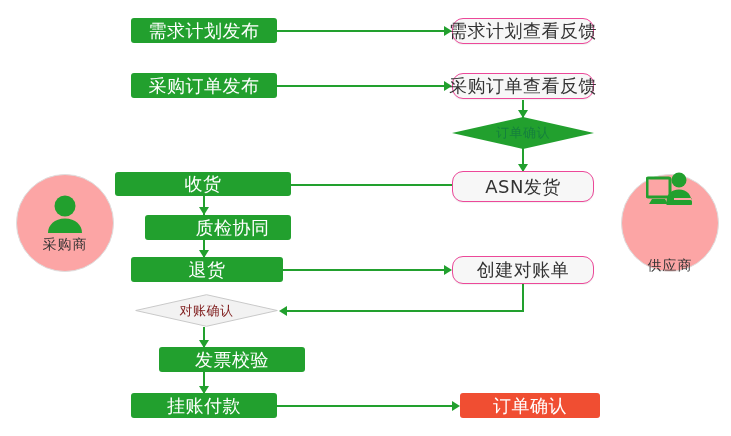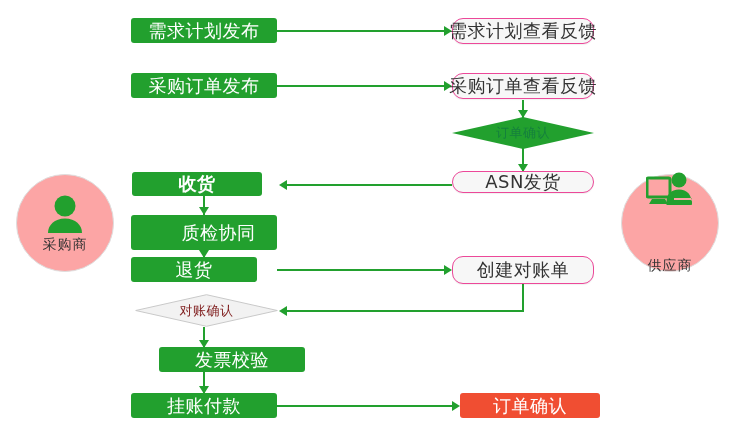--- a/index.html
+++ b/index.html
@@ -188,33 +188,33 @@
     <span>采购订单查看反馈</span>
   </div>
 
   <div class="diamond diamond-green" style="left:452px; top:117px; width:142px; height:32px;">
     <svg width="142" height="32" viewBox="0 0 142 32">
       <polygon points="71,0 142,16 71,32 0,16" fill="#22a02e"></polygon>
     </svg>
     <div class="dlabel">订单确认</div>
   </div>
 
-  <div class="node node-gray" style="left:452px; top:171px; width:142px; height:22px;">
+  <div class="node node-gray" style="left:452px; top:171px; width:142px; height:31px;">
     <span>ASN发货</span>
   </div>
 
-  <div class="node node-green" style="left:132px; top:172px; width:130px; height:24px;font-weight:bold;">
+  <div class="node node-green" style="left:115px; top:172px; width:176px; height:24px;">
     <span>收货</span>
   </div>
 
-  <div class="node node-green" style="left:131px; top:215px; width:146px; height:35px;padding-left:29px;">
+  <div class="node node-green" style="left:145px; top:215px; width:146px; height:25px;padding-left:29px;">
     <span>质检协同</span>
   </div>
 
-  <div class="node node-green" style="left:131px; top:257px; width:126px; height:25px;">
+  <div class="node node-green" style="left:131px; top:257px; width:152px; height:25px;">
     <span>退货</span>
   </div>
 
   <div class="node node-gray" style="left:452px; top:256px; width:142px; height:28px;">
     <span>创建对账单</span>
   </div>
 
   <div class="diamond diamond-gray" style="left:135px; top:294px; width:143px; height:33px;">
     <svg width="143" height="33" viewBox="0 0 143 33">
       <polygon points="71.5,0.7 142.3,16.5 71.5,32.3 0.7,16.5" fill="#f2f2f2" stroke="#c9c9c9" stroke-width="1"></polygon>

